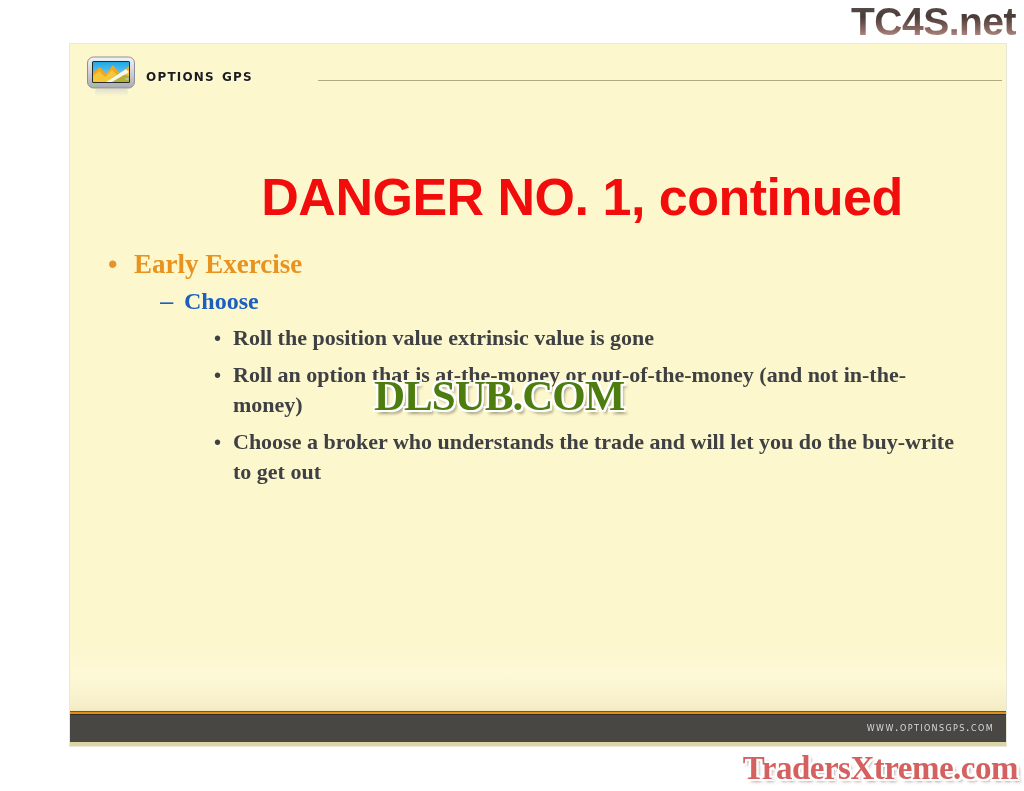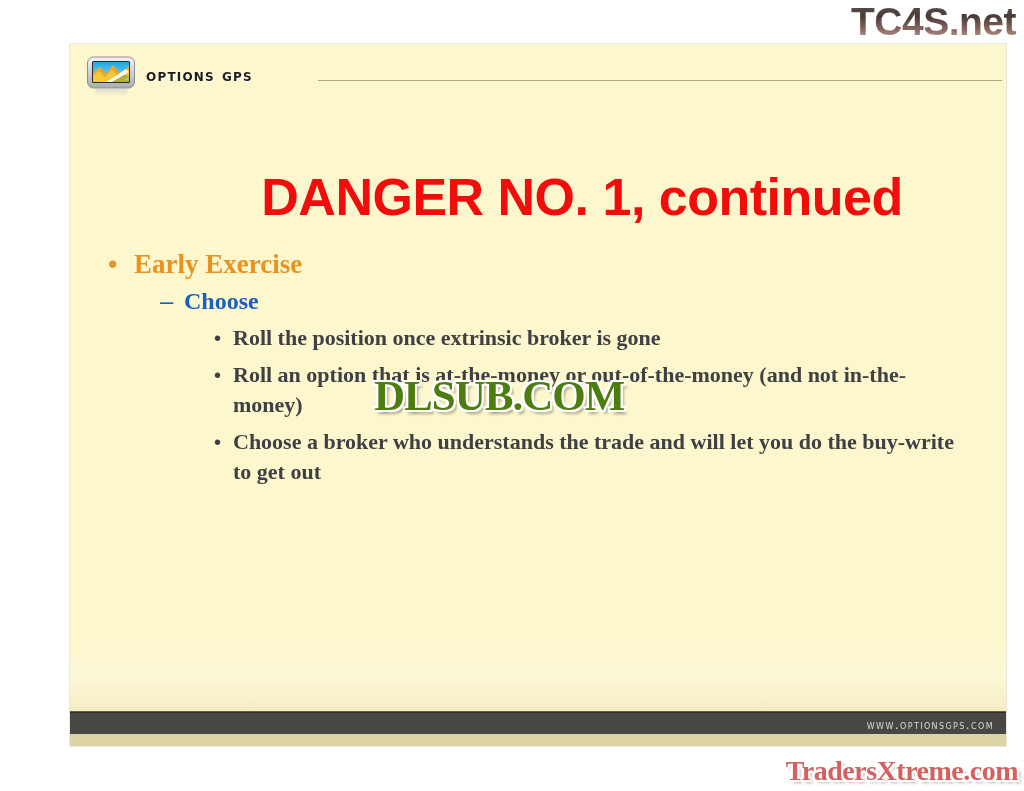--- a/index.html
+++ b/index.html
@@ -192,23 +192,23 @@
     bottom: 28px;
     width: 100%;
     height: 7px;
     background: linear-gradient(180deg, #e08b10 0%, #e8921c 45%, #d1820c 100%);
     border-top: 1px solid #6b5b28;
     box-sizing: border-box;
   }
   #footer-dark-bar {
     position: absolute;
     left: 0;
-    bottom: 12px;
+    bottom: 4px;
     width: 100%;
-    height: 22px;
+    height: 28px;
     background: #484744;
     border-top: 1px solid #2e2d2b;
     box-sizing: border-box;
   }
   #footer-url {
     position: absolute;
     right: 12px;
     top: 6px;
     font-family: "DejaVu Sans", sans-serif;
     font-size: 12px;
@@ -242,21 +242,21 @@
     z-index: 40;
   }
 
   
   #tradersxtreme-watermark {
     position: absolute;
     bottom: 6px;
     right: 6px;
     font-family: "Liberation Serif", serif;
     font-weight: bold;
-    font-size: 28px;
+    font-size: 33px;
     line-height: 1;
     letter-spacing: -0.5px;
     color: #d4615f;
     text-shadow:
        2px 0 0 #ffffff, -2px 0 0 #ffffff,
        0 2px 0 #ffffff, 0 -2px 0 #ffffff,
        2px 2px 0 #ffffff, -2px -2px 0 #ffffff,
        2px -2px 0 #ffffff, -2px 2px 0 #ffffff,
        3px 3px 3px rgba(90,60,60,0.45);
     white-space: nowrap;
@@ -317,21 +317,21 @@
 
     <div class="bullet-row lvl2">
       <span class="bullet-marker">–</span>
       <span class="bullet-text">Choose</span>
     </div>
 
     <div class="lvl3-group">
 
       <div class="bullet-row lvl3">
         <span class="bullet-marker">•</span>
-        <span class="bullet-text">Roll the position once extrinsic broker is gone</span>
+        <span class="bullet-text">Roll the position value extrinsic value is gone</span>
       </div>
 
       <div class="bullet-row lvl3">
         <span class="bullet-marker">•</span>
         <span class="bullet-text">Roll an option that is at-the-money or out-of-the-money (and not in-the-money)</span>
       </div>
 
       <div class="bullet-row lvl3">
         <span class="bullet-marker">•</span>
         <span class="bullet-text">Choose a broker who understands the trade and will let you do the buy-write to get out</span>

